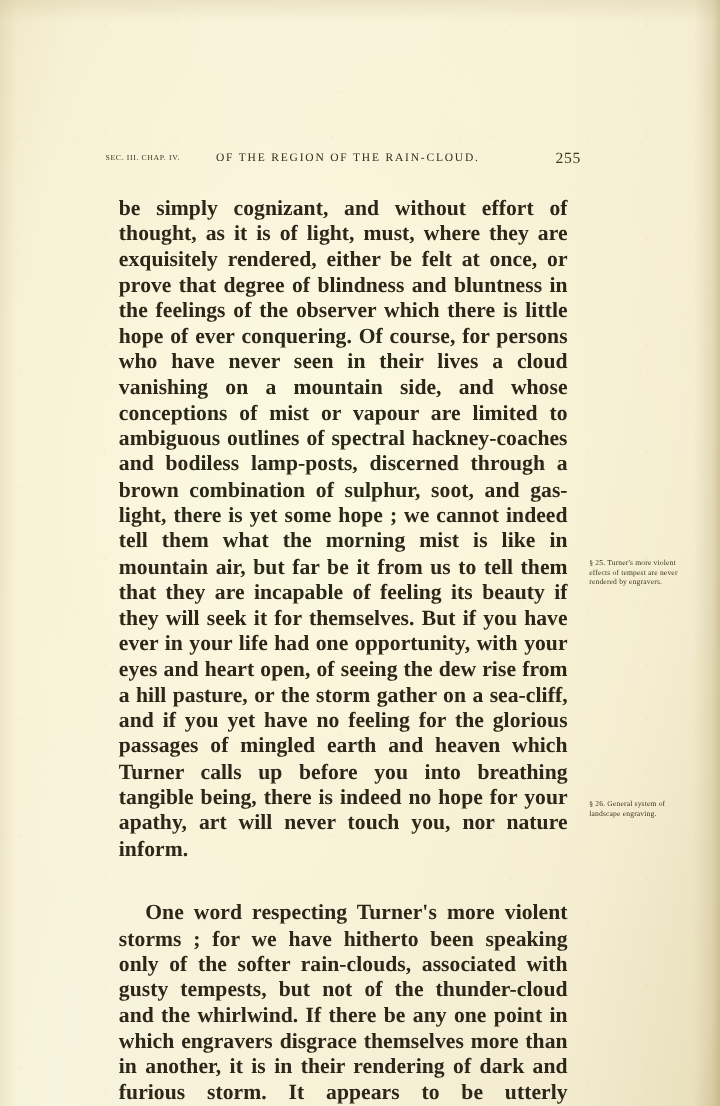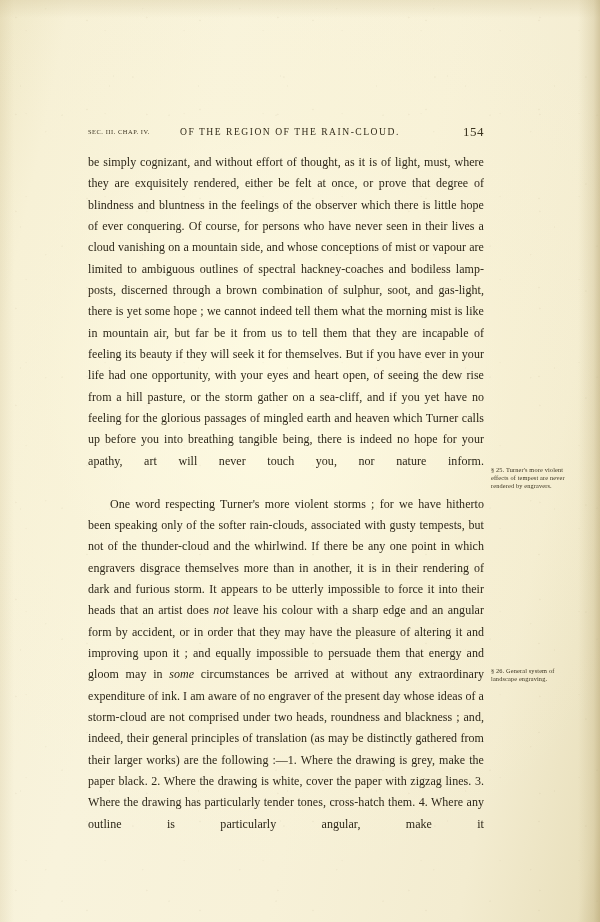--- a/index.html
+++ b/index.html
@@ -101,26 +101,27 @@
   }
 
   
   #body {
     position: absolute;
     left: 88px;
     top: 152px;
     width: 396px;
   }
   .para {
-    margin: 0;
-    font-size: 12px;
+    margin: 11px;
+    font-size: 18px;
     line-height: 21.35px;
     text-align: justify;
     color: #2d2719;
     letter-spacing: 0.05px;
+    font-weight: bold;
   }
   .para.indent { text-indent: 22px; }
   .para i { font-style: italic; }
 
   
   .para::after {
     content: "";
     display: inline-block;
     width: 100%;
   }
@@ -145,21 +146,21 @@
 <div id="page">
 
   <div id="grain"></div>
   <div id="edge-top"></div>
   <div id="edge-left"></div>
   <div id="edge-right"></div>
 
   <div id="running-head">
     <div class="rh-left">Sec. III. Chap. IV.</div>
     <div class="rh-center">Of the Region of the Rain-Cloud.</div>
-    <div class="rh-folio">154</div>
+    <div class="rh-folio">255</div>
   </div>
 
   <div id="body">
     <p class="para" id="para-1">be simply cognizant, and without effort of thought, as it is of light, must, where they are exquisitely rendered, either be felt at once, or prove that degree of blindness and bluntness in the feelings of the observer which there is little hope of ever conquering.  Of course, for persons who have never seen in their lives a cloud vanishing on a mountain side, and whose conceptions of mist or vapour are limited to ambiguous outlines of spectral hackney-coaches and bodiless lamp-posts, discerned through a brown combination of sulphur, soot, and gas-light, there is yet some hope ; we cannot indeed tell them what the morning mist is like in mountain air, but far be it from us to tell them that they are incapable of feeling its beauty if they will seek it for themselves.  But if you have ever in your life had one opportunity, with your eyes and heart open, of seeing the dew rise from a hill pasture, or the storm gather on a sea-cliff, and if you yet have no feeling for the glorious passages of mingled earth and heaven which Turner calls up before you into breathing tangible being, there is indeed no hope for your apathy, art will never touch you, nor nature inform.</p>
     <p class="para indent" id="para-2">One word respecting Turner's more violent storms ; for we have hitherto been speaking only of the softer rain-clouds, associated with gusty tempests, but not of the thunder-cloud and the whirlwind.  If there be any one point in which engravers disgrace themselves more than in another, it is in their rendering of dark and furious storm.  It appears to be utterly impossible to force it into their heads that an artist does <i>not</i> leave his colour with a sharp edge and an angular form by accident, or in order that they may have the pleasure of altering it and improving upon it ; and equally impossible to persuade them that energy and gloom may in <i>some</i> circumstances be arrived at without any extraordinary expenditure of ink.  I am aware of no engraver of the present day whose ideas of a storm-cloud are not comprised under two heads, roundness and blackness ; and, indeed, their general principles of translation (as may be distinctly gathered from their larger works) are the following :—1. Where the drawing is grey, make the paper black. 2. Where the drawing is white, cover the paper with zigzag lines. 3. Where the drawing has particularly tender tones, cross-hatch them.  4. Where any outline is particularly angular, make it</p>
   </div>
 
   <div class="sidenote" id="sidenote-1">§ 25. Turner's more violent effects of tempest are never rendered by engravers.</div>
   <div class="sidenote" id="sidenote-2">§ 26. General system of landscape engraving.</div>
 

